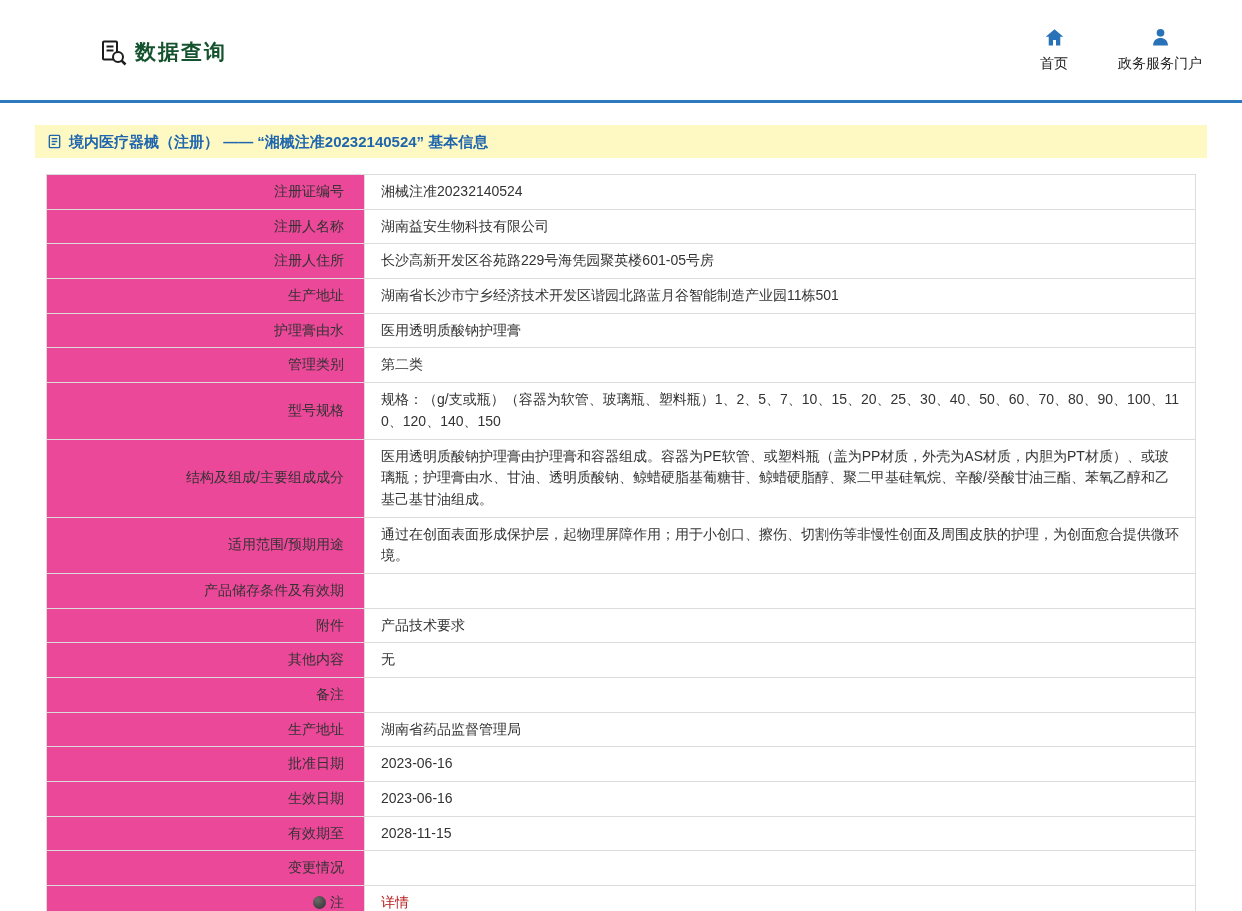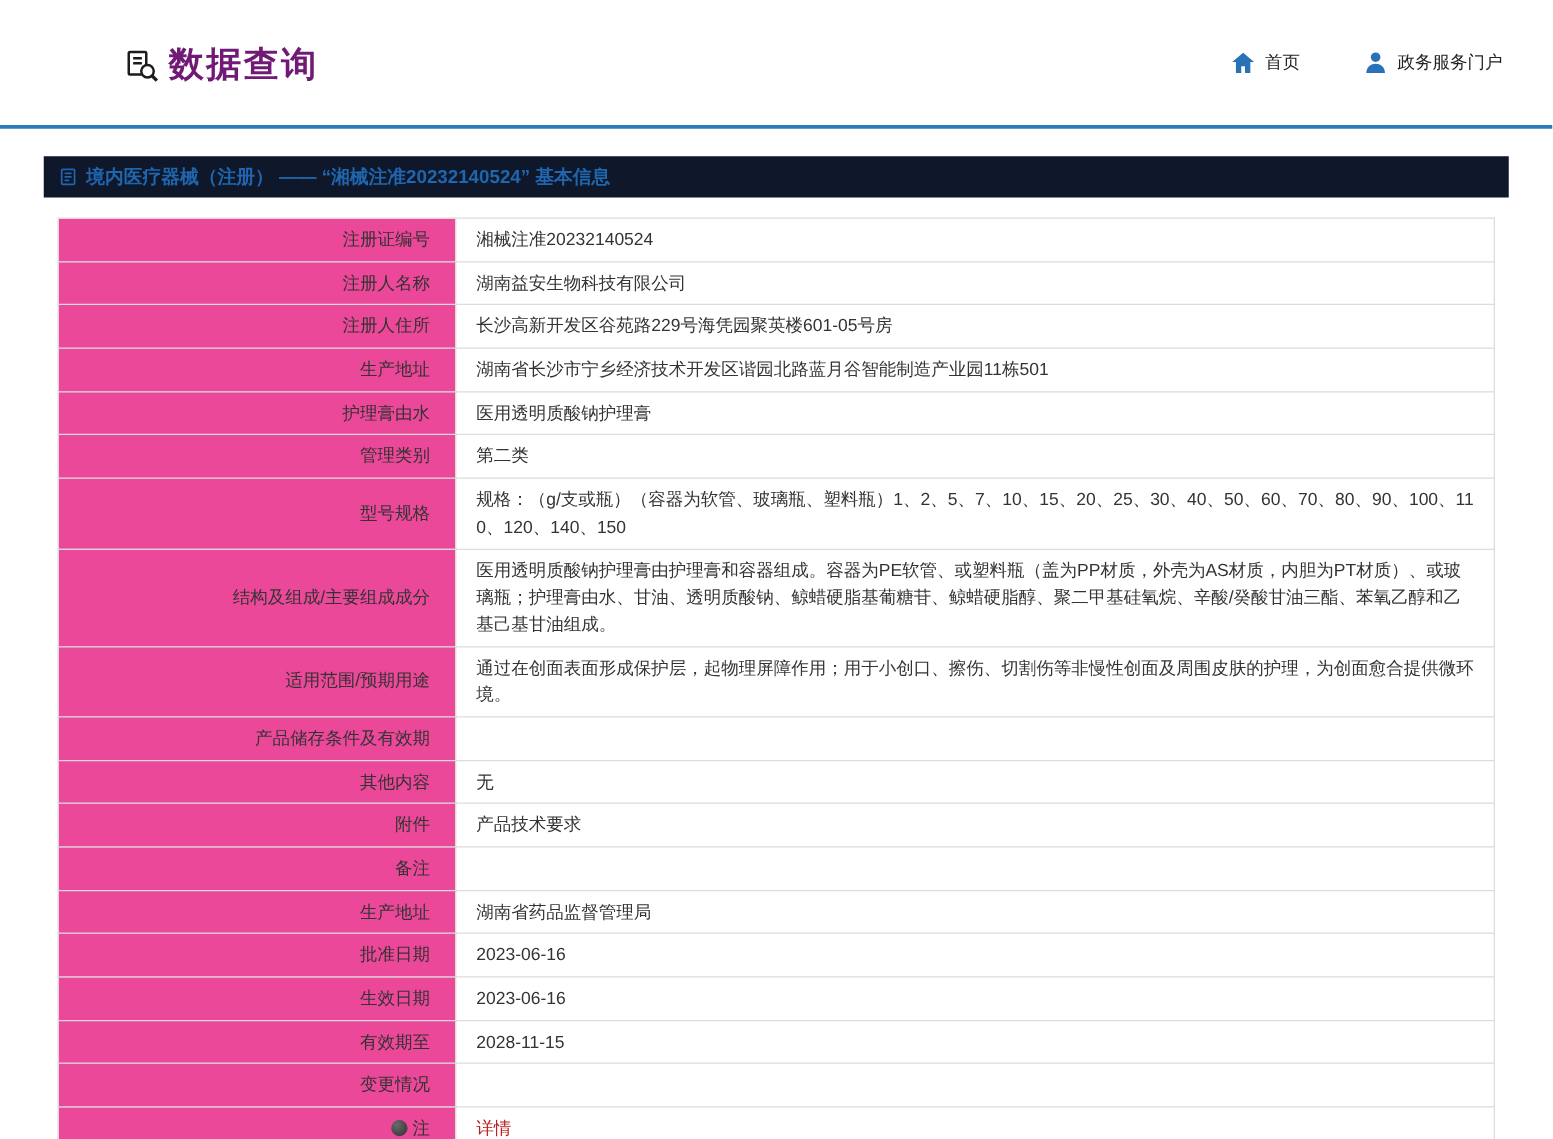--- a/index.html
+++ b/index.html
@@ -13,31 +13,31 @@
 
   
   .header { height:100px; display:flex; align-items:center; padding:0 40px 0 38px; }
   .brand { display:flex; align-items:center; gap:13px; }
   .emblem { width:58px; height:58px; flex:0 0 auto; }
   .org-text { display:flex; flex-direction:column; }
   .org-cn { font-size:27px; font-weight:bold; color:#1a5ea8; letter-spacing:1px; line-height:1.15; }
   .org-en { font-size:12.5px; color:#1a5ea8; margin-top:3px; }
   .search-head { display:flex; align-items:center; gap:8px; margin-left:62px; margin-top:4px; }
   .search-head svg { width:27px; height:27px; }
-  .search-head .txt { font-size:28px; font-weight:600; color:#701a75; letter-spacing:2px; }
+  .search-head .txt { font-size:21px; font-weight:600; color:#14532d; letter-spacing:2px; }
   .nav { margin-left:auto; display:flex; gap:50px; }
-  .nav-item { display:flex; flex-direction:row; align-items:center; gap:7px; cursor:pointer; }
+  .nav-item { display:flex; flex-direction:column; align-items:center; gap:7px; cursor:pointer; }
   .nav-item svg { width:21px; height:21px; fill:#2a72b8; }
   .nav-item .lbl { font-size:14px; color:#222; white-space:nowrap; }
   .header-rule { height:3px; background:#2d79bd; }
 
   
   .main { flex:1; padding:22px 35px 0; }
   .title-bar {
-    background:#0f172a; color:#1f66ae; font-size:15px; font-weight:bold;
+    background:#fef9c3; color:#1f66ae; font-size:15px; font-weight:bold;
     display:flex; align-items:center; gap:7px; padding:6px 12px; line-height:1.4;
   }
   .title-bar svg { width:15px; height:15px; flex:0 0 auto; }
 
   .table-wrap { margin:16px 11px 0; }
   table.info { width:100%; border-collapse:collapse; font-size:14px; table-layout:fixed; }
   .info td { border:1px solid #dcdcdc; vertical-align:middle; line-height:1.55; word-break:break-all; }
   td.lab {
     width:318px; background:#ec4899; text-align:right;
     padding:6px 20px 6px 10px; height:34px; color:#333;
@@ -135,26 +135,26 @@
           </tr>
           <tr>
             <td class="lab">适用范围/预期用途</td>
             <td class="val">通过在创面表面形成保护层，起物理屏障作用；用于小创口、擦伤、切割伤等非慢性创面及周围皮肤的护理，为创面愈合提供微环境。</td>
           </tr>
           <tr>
             <td class="lab">产品储存条件及有效期</td>
             <td class="val"></td>
           </tr>
           <tr>
+            <td class="lab">附件</td>
+            <td class="val">产品技术要求</td>
+          </tr>
+          <tr>
             <td class="lab">其他内容</td>
             <td class="val">无</td>
-          </tr>
-          <tr>
-            <td class="lab">附件</td>
-            <td class="val">产品技术要求</td>
           </tr>
           <tr>
             <td class="lab">备注</td>
             <td class="val"></td>
           </tr>
           <tr>
             <td class="lab">生产地址</td>
             <td class="val">湖南省药品监督管理局</td>
           </tr>
           <tr>

